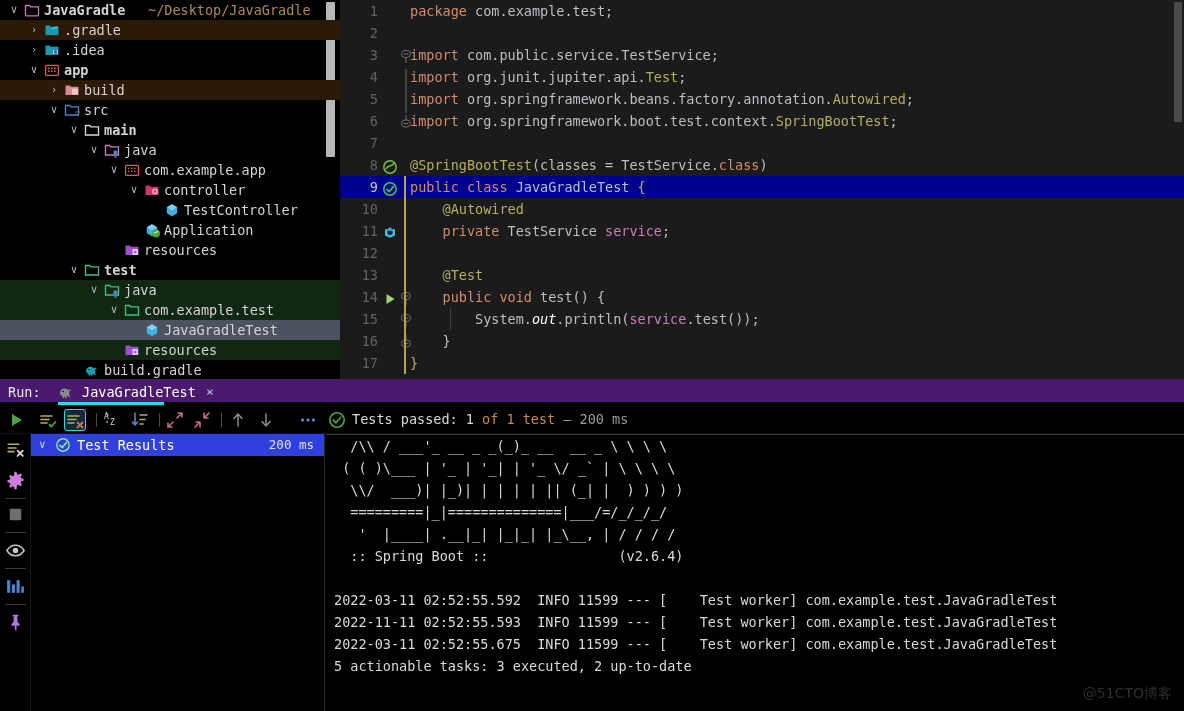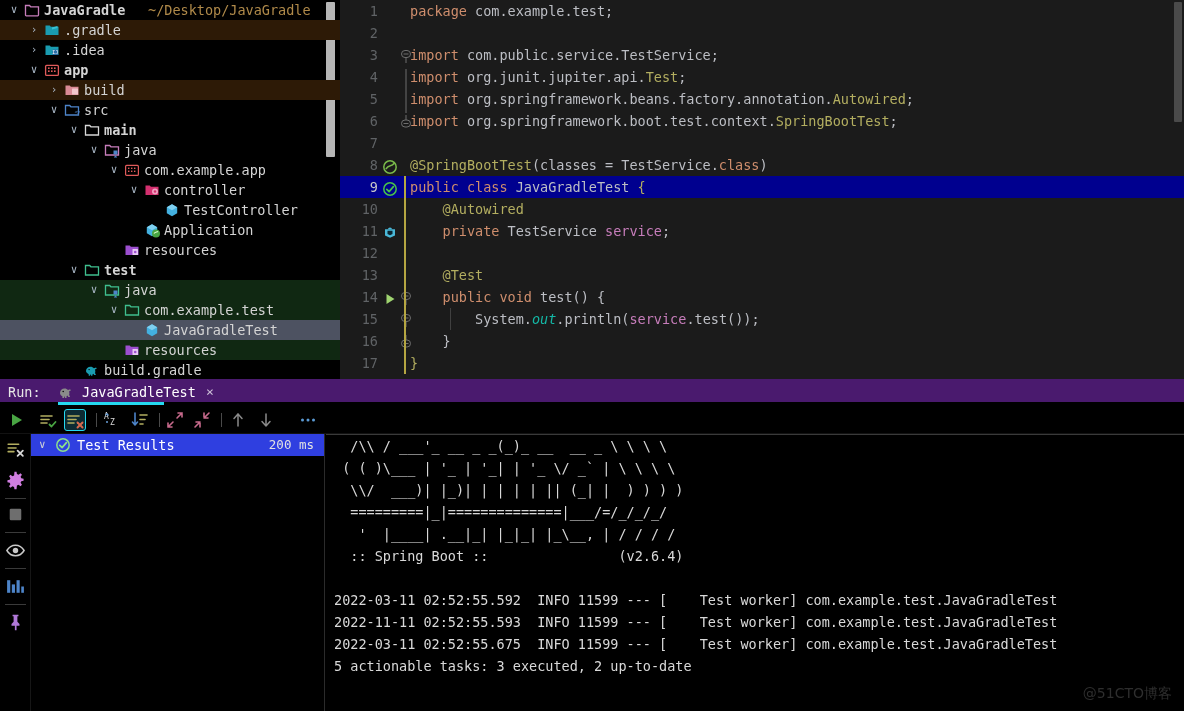--- a/index.html
+++ b/index.html
@@ -58,21 +58,21 @@
   .fold { position:absolute; left:60px; top:3px; width:14px; height:16px; }
   .code { position:absolute; left:70px; color:#bcbec4; }
   .ebar { position:absolute; left:64px; top:0; width:2px; height:22px; background:#3d3d3d; }
   .ebar.y { background:#b5a642; }
   .indent-guide { position:absolute; left:110px; top:0; width:1px; height:22px; background:#404040; }
 
   .k   { color:#cf8e6d; }          
   .an  { color:#b3ae60; }          
   .s   { color:#bcbec4; }          
   .f   { color:#c77dbb; }          
-  .fi  { color:#14b8a6; font-style:italic; }
+  .fi  { color:#ffffff; font-style:italic; }
 
   .editor-sb {
     position:absolute; right:2px; top:2px; width:8px; height:120px;
     background:#4a4a4a; border-radius:1px;
   }
 
   
   .run { position:absolute; left:0; top:379px; width:1184px; height:332px; background:#000; }
 
   .run-head {
@@ -540,20 +540,29 @@
         </svg>
       </div>
       <div class="tb-ic" style="left:298px">
         <svg width="20" height="20" viewBox="0 0 20 20" fill="#5b9bd5">
           <circle cx="4.5" cy="10" r="1.5"></circle>
             <circle cx="10" cy="10" r="1.5"></circle>
             <circle cx="15.5" cy="10" r="1.5"></circle>
         </svg>
       </div>
 
+      <div class="tb-status">
+        <span class="okico">
+          <svg width="18" height="18" viewBox="0 0 18 18">
+              <circle cx="9" cy="9" r="7.2" fill="none" stroke="#49a543" stroke-width="1.6"></circle>
+              <path d="M5.3 9.2l2.6 2.6 5-5.6" fill="none" stroke="#49a543" stroke-width="1.7" stroke-linecap="round" stroke-linejoin="round"></path>
+            </svg>
+        </span>
+        <span>Tests passed: </span><span>1</span><span class="orange"> of 1 test </span><span class="gray">– </span><span class="gray">200 ms</span>
+      </div>
     </div>
 
     <div class="run-gutter">
       <div class="rg-ic" style="top:4px">
         <svg width="21" height="21" viewBox="0 0 20 20">
           <g stroke="#b3ae60" stroke-width="1.5" stroke-linecap="round">
             <line x1="3" y1="6" x2="13" y2="6"></line>
               <line x1="3" y1="9.5" x2="10.5" y2="9.5"></line>
               <line x1="3" y1="13" x2="8.5" y2="13"></line>
           </g>

